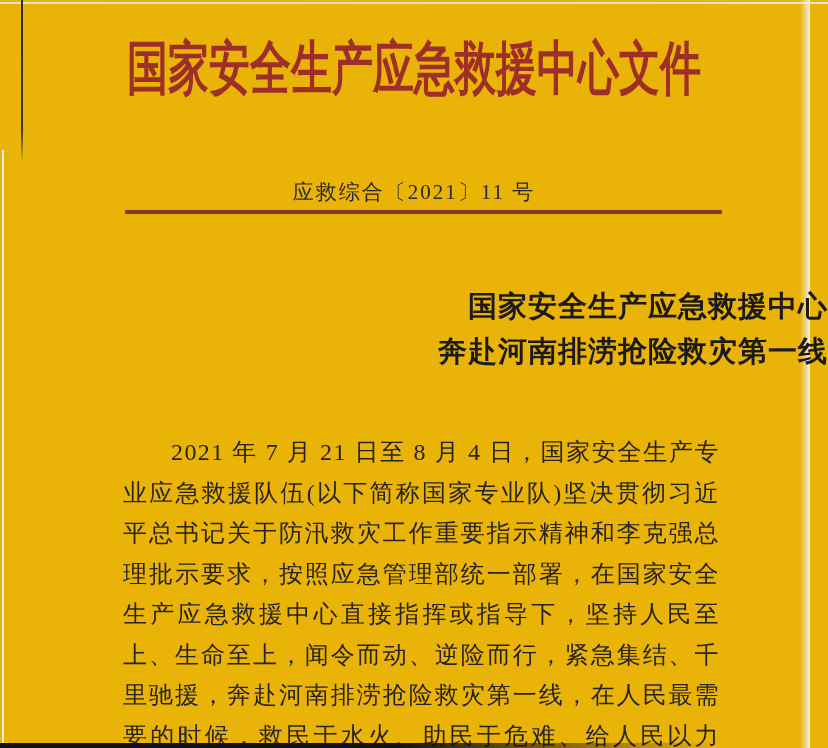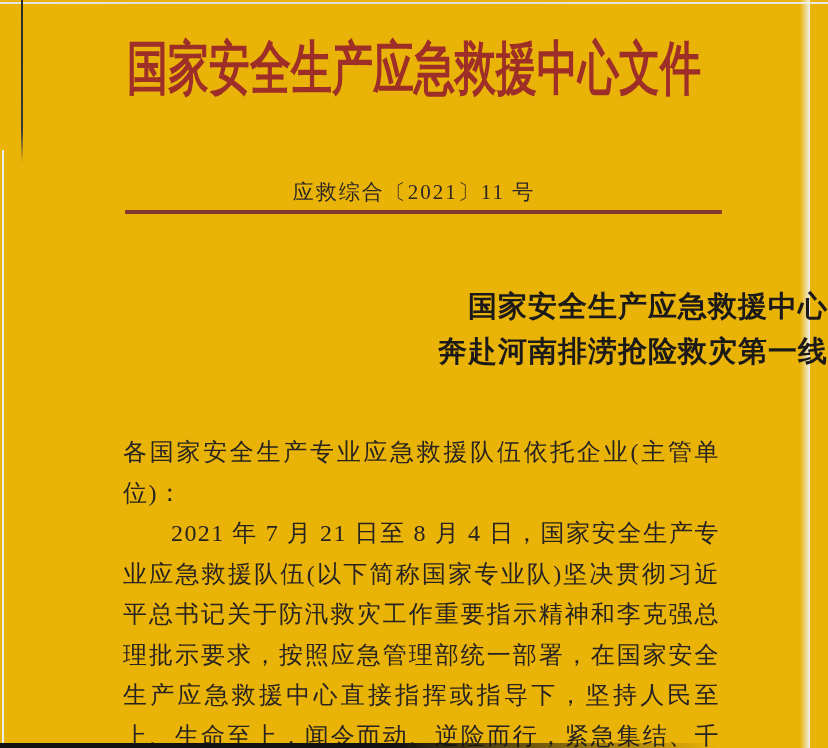--- a/index.html
+++ b/index.html
@@ -96,19 +96,18 @@
   <div class="doc-number">应救综合〔2021〕11 号</div>
 
   <div class="red-rule" style="background: rgb(131, 55, 49);"></div>
 
   <div class="title-block">
     <div>国家安全生产应急救援中心</div>
     <div>奔赴河南排涝抢险救灾第一线</div>
   </div>
 
   <div class="body-block">
-    <p>各国家安全生产专业应急救援队伍依托企业(主管单位)：</p>
     <p class="indent">2021 年 7 月 21 日至 8 月 4 日，国家安全生产专业应急救援队伍(以下简称国家专业队)坚决贯彻习近平总书记关于防汛救灾工作重要指示精神和李克强总理批示要求，按照应急管理部统一部署，在国家安全生产应急救援中心直接指挥或指导下，坚持人民至上、生命至上，闻令而动、逆险而行，紧急集结、千里驰援，奔赴河南排涝抢险救灾第一线，在人民最需要的时候，救民于水火、助民于危难、给人民以力量。</p>
   </div>
 
   <div class="edge-bottom"></div>
 
 </div>
 
 </body></html>

